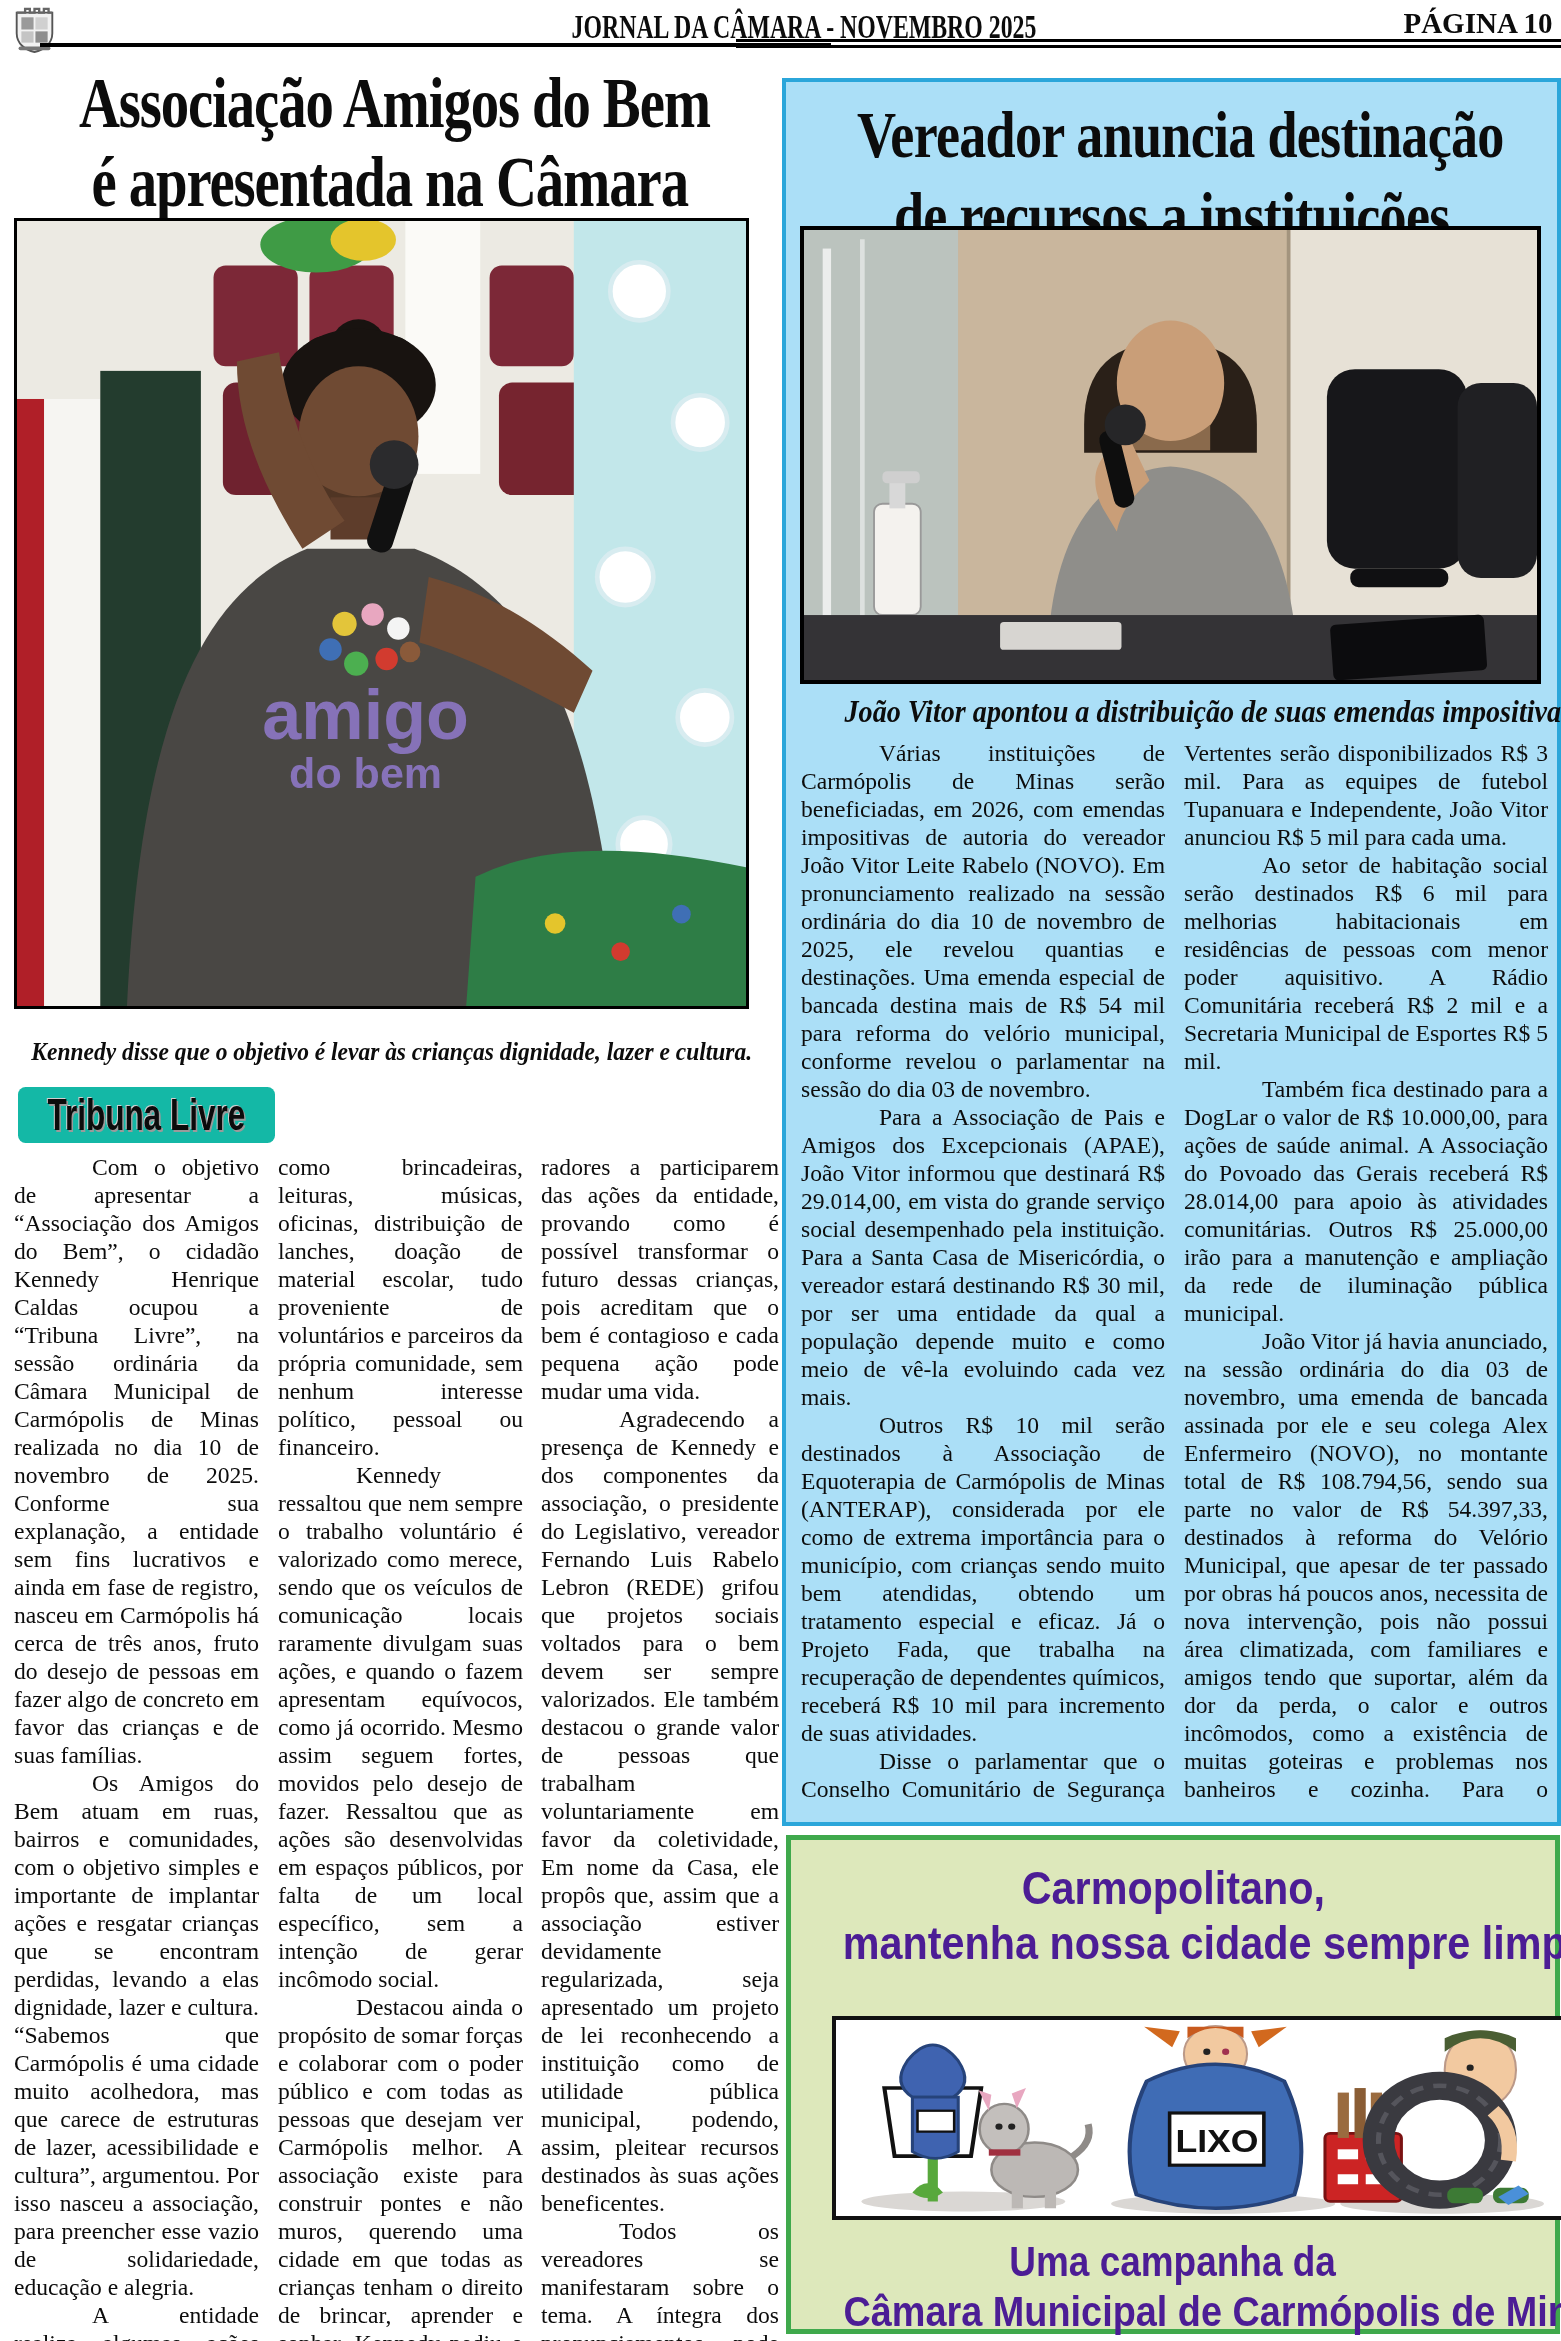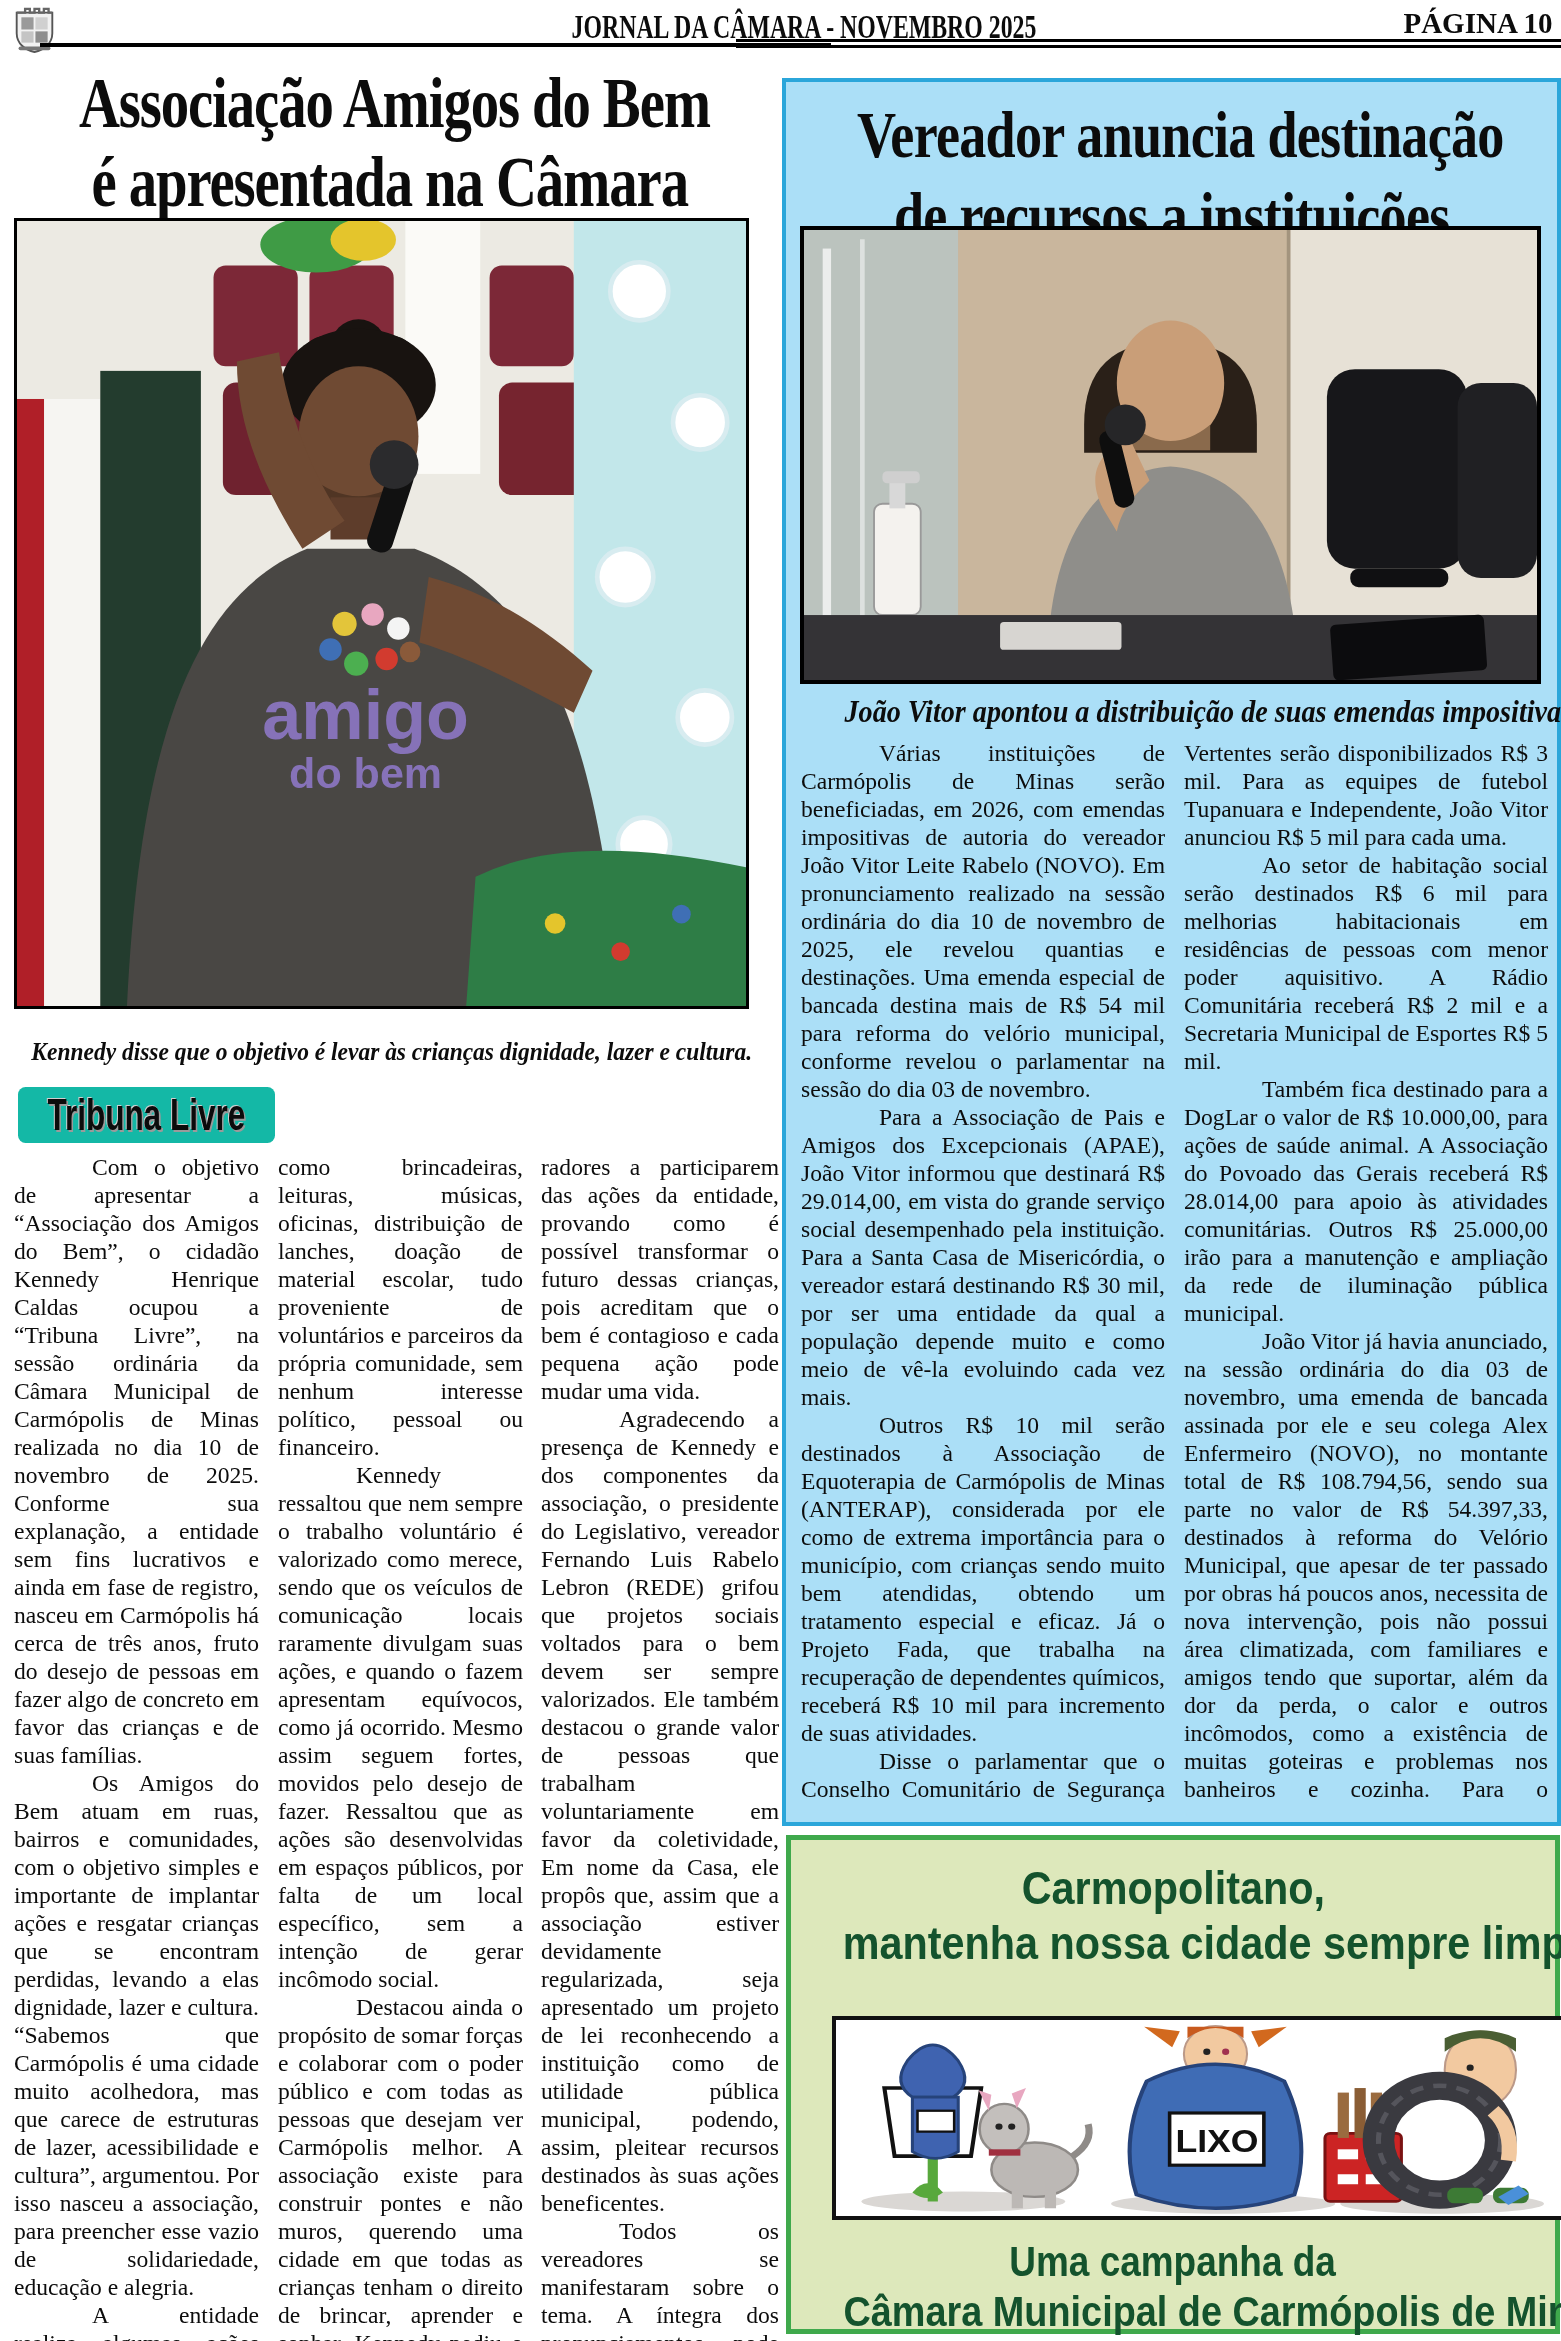--- a/index.html
+++ b/index.html
@@ -61,21 +61,21 @@
   .colR1 { left:15px;  width:364px; }
   .colR2 { left:398px; width:364px; }
   .rcols p { text-indent:78px; }
   .rcols p.cont { text-indent:0; }
 
   
   .campaign { position:absolute; left:786px; top:1835px; width:774px; height:499px;
               background:#dde8bb; border:5.7px solid #3fa94c;
               font-family:"Liberation Sans", sans-serif; }
   .campaign .t1, .campaign .t2, .campaign .f1, .campaign .f2 {
-      position:absolute; left:0; width:100%; text-align:center; font-weight:bold; color:#14532d; }
+      position:absolute; left:0; width:100%; text-align:center; font-weight:bold; color:#4c1d95; }
   .campaign .t1 { top:20px;  font-size:47px; }
   .campaign .t2 { top:75px; font-size:47px; }
   .campaign .f1 { top:398px; font-size:42px; }
   .campaign .f2 { top:447px; font-size:43px; }
   .campaign .t1 span, .campaign .t2 span, .campaign .f1 span, .campaign .f2 span {
       display:inline-block; transform:scaleX(0.88); white-space:nowrap; }
   .cartoon { position:absolute; left:41px; top:176px; width:743px; height:204px;
              background:#fff; border:4.7px solid #111; }
 </style>
 </head>

